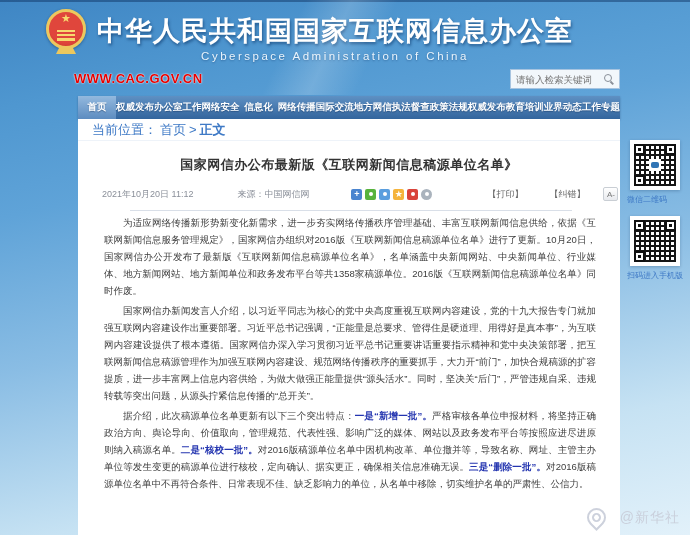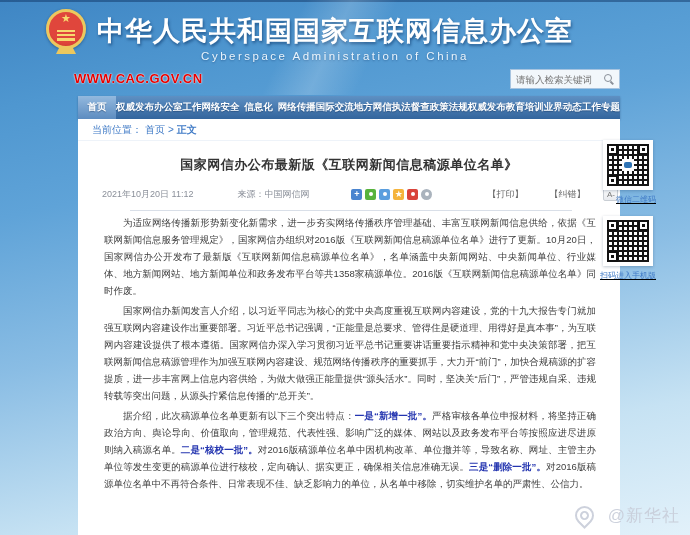--- a/index.html
+++ b/index.html
@@ -36,21 +36,21 @@
 
   
   .nav { position:absolute; left:78px; top:96px; width:542px; height:23px; display:flex;
     background:linear-gradient(#5e90c3,#33659d); box-shadow:0 1px 2px rgba(0,30,70,.3); }
   .nav-item { flex:1; display:flex; align-items:center; justify-content:center; color:#fff; font-size:9.5px;
     font-weight:bold; cursor:pointer; white-space:nowrap; text-shadow:0 1px 1px rgba(0,30,70,.4); }
   .nav-item.active { background:linear-gradient(#93b9de,#5d8cc0); }
 
   
   .panel { position:absolute; left:78px; top:119px; width:542px; height:416px; background:#ffffff; overflow:hidden; }
-  .crumb { height:22px; display:flex; align-items:center; padding-left:14px; font-size:10px; color:#3f7ac6;
+  .crumb { height:22px; display:flex; align-items:center; padding-left:14px; font-size:13px; color:#3f7ac6;
     border-bottom:1px solid #eef3f9; gap:3px; }
   .crumb a { color:#3f7ac6; text-decoration:none; cursor:pointer; }
   .crumb .cur { font-weight:bold; }
   .art-title { margin:15px 30px 0; text-align:center; font-size:13px; font-weight:bold; color:#333; letter-spacing:.5px; }
   .meta { margin:13px 16px 0 24px; display:flex; align-items:center; font-size:9px; color:#8a8f99; white-space:nowrap;gap:18px; }
   .meta .src { margin-left:26px; }
   .share { display:flex; gap:3px; margin-left:24px; align-items:center; }
   .sic { width:11px; height:11px; border-radius:2px; display:inline-flex; align-items:center; justify-content:center;
     color:#fff; font-size:9px; font-weight:bold; line-height:1; cursor:pointer; }
   .sic-plus { background:#4a84cf; }
@@ -64,36 +64,36 @@
   .meta .act + .act { margin-left:8px; }
   .fontbtns { margin-left:auto; display:flex; gap:4px; }
   .fbtn { width:15px; height:14px; border:1px solid #c9ced4; border-radius:2px; background:linear-gradient(#fff,#e8eaee);
     color:#777; font-size:8px; display:flex; align-items:center; justify-content:center; cursor:pointer; }
   .rule { margin:9px 48px 0 52px; border-top:1px solid #d9dfe8; }
   .lead { margin:11px 20px 0; text-align:center; font-size:9.5px; font-weight:bold; color:#2435a8; }
   .para { margin:3px 24px 0 26px; font-size:9.5px; line-height:17px; color:#3d3d3d; text-align:justify; text-indent:2em; }
   .hl { color:#2435b0; font-weight:bold; }
 
   
-  .qrside { position:absolute; left:600px; top:140px; width:56px; text-align:right;text-decoration:underline; }
+  .qrside { position:absolute; left:627px; top:140px; width:56px; text-align:left; }
   .qr { width:50px; height:50px; background:#fff; padding:4px; margin:0 auto; box-shadow:0 1px 3px rgba(0,30,70,.25); position:relative; }
   .qr-inner { width:42px; height:42px; position:relative;
     background-image:repeating-linear-gradient(0deg,#161616 0 2px,transparent 2px 5px),
                      repeating-linear-gradient(90deg,#161616 0 2px,#fff 2px 5px); }
   .qc { position:absolute; width:11px; height:11px; border:2px solid #111; background:#fff; }
   .qc::after { content:""; position:absolute; inset:2px; background:#111; }
   .qc-tl { top:0; left:0; } .qc-tr { top:0; right:0; } .qc-bl { bottom:0; left:0; }
   .qr-logo { position:absolute; left:50%; top:50%; width:12px; height:12px; transform:translate(-50%,-50%);
     background:#fff; display:flex; align-items:center; justify-content:center; }
   .qr-logo i { width:8px; height:6px; background:#2f74b5; border-radius:2px; }
   .qr-label { margin:4px 0 11px; font-size:8px; color:#3f7ac6; white-space:nowrap; }
 
   
   .wm { position:absolute; right:10px; bottom:8px; display:flex; align-items:center; gap:14px;
-    color:#c8cdd9; font-size:17px; font-weight:normal; opacity:.9; letter-spacing:1px; }
+    color:#c8cdd9; font-size:14px; font-weight:normal; opacity:.9; letter-spacing:1px; }
   .wm-icon { width:19px; height:19px; border:2.5px solid #c8cdd9; border-radius:50% 50% 0 50%;
     transform:rotate(45deg); position:relative; }
   .wm-icon::after { content:""; position:absolute; inset:3px; border:2px solid #c8cdd9; border-radius:50%; }
 </style>
 </head>
 <body>
 
 <div class="page">
 
   <div class="hdr">

